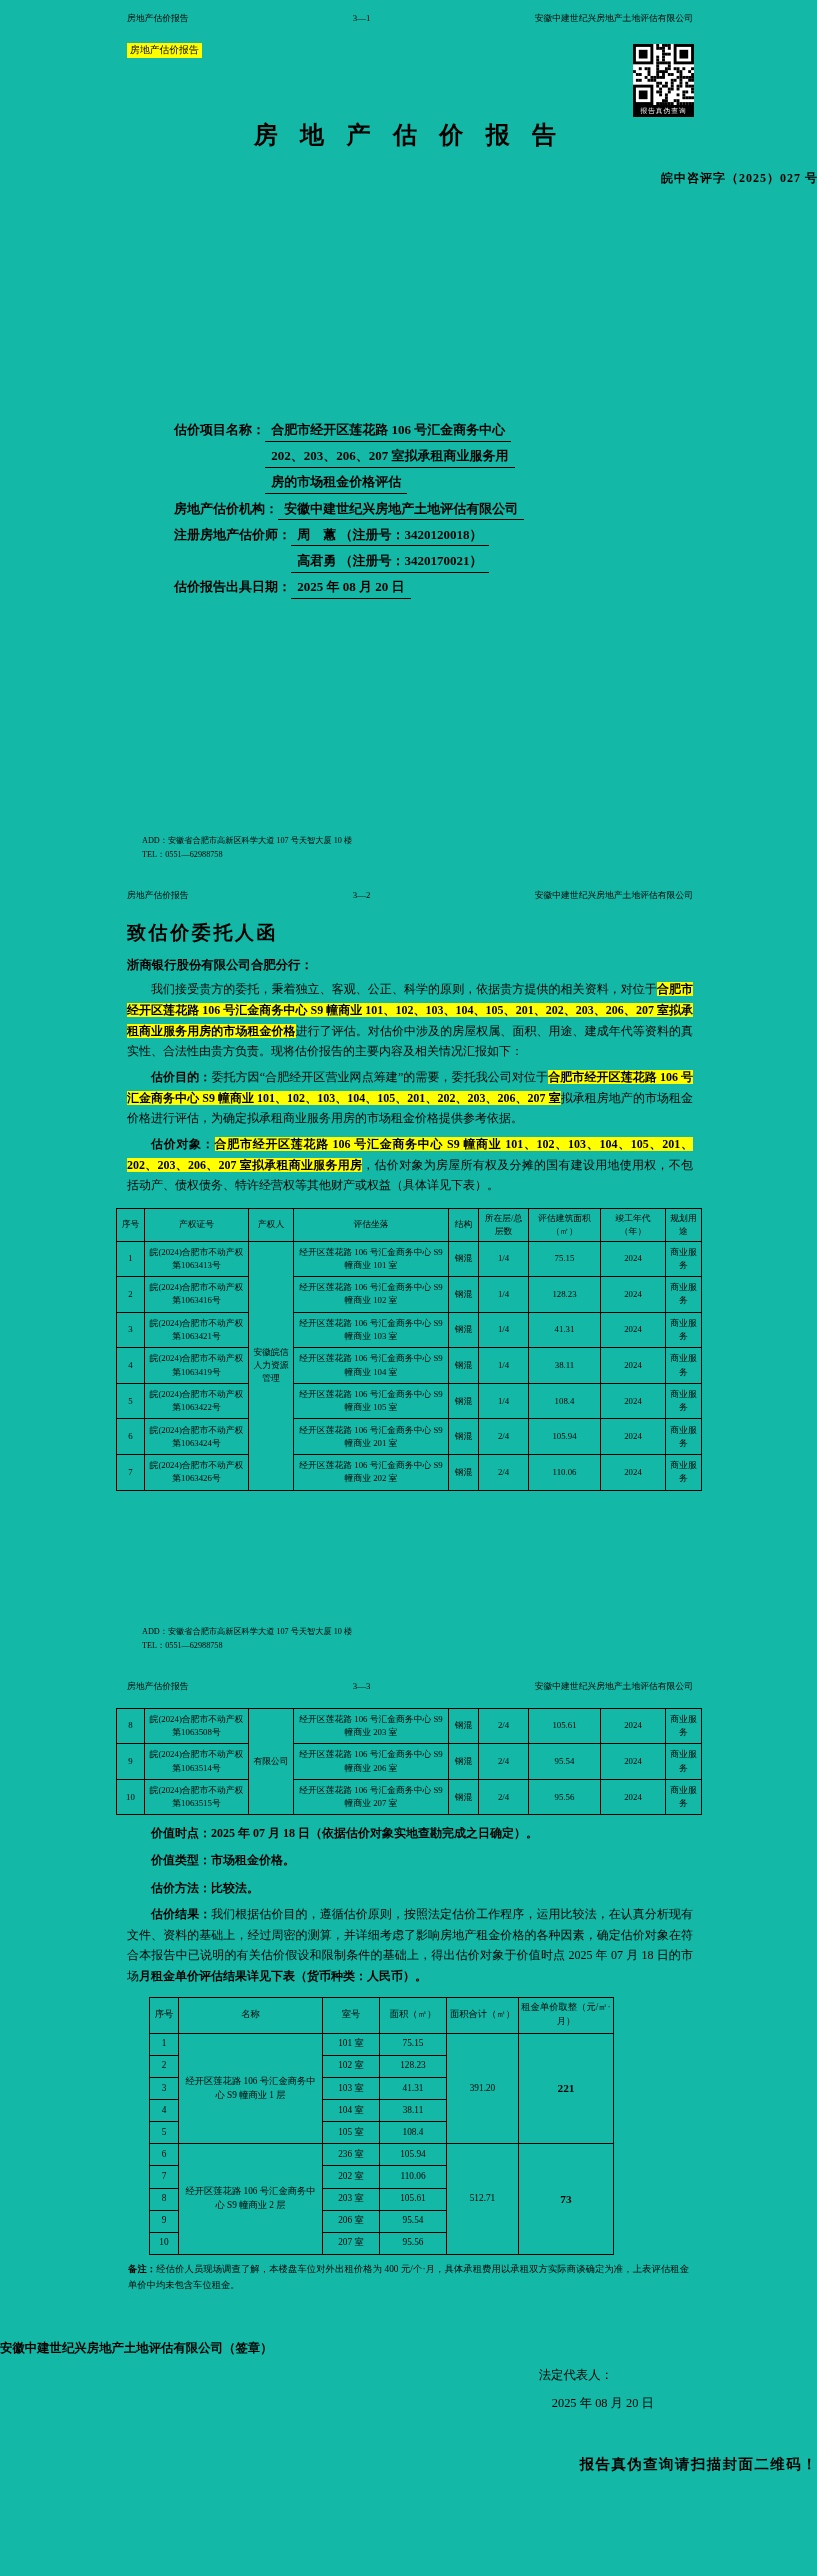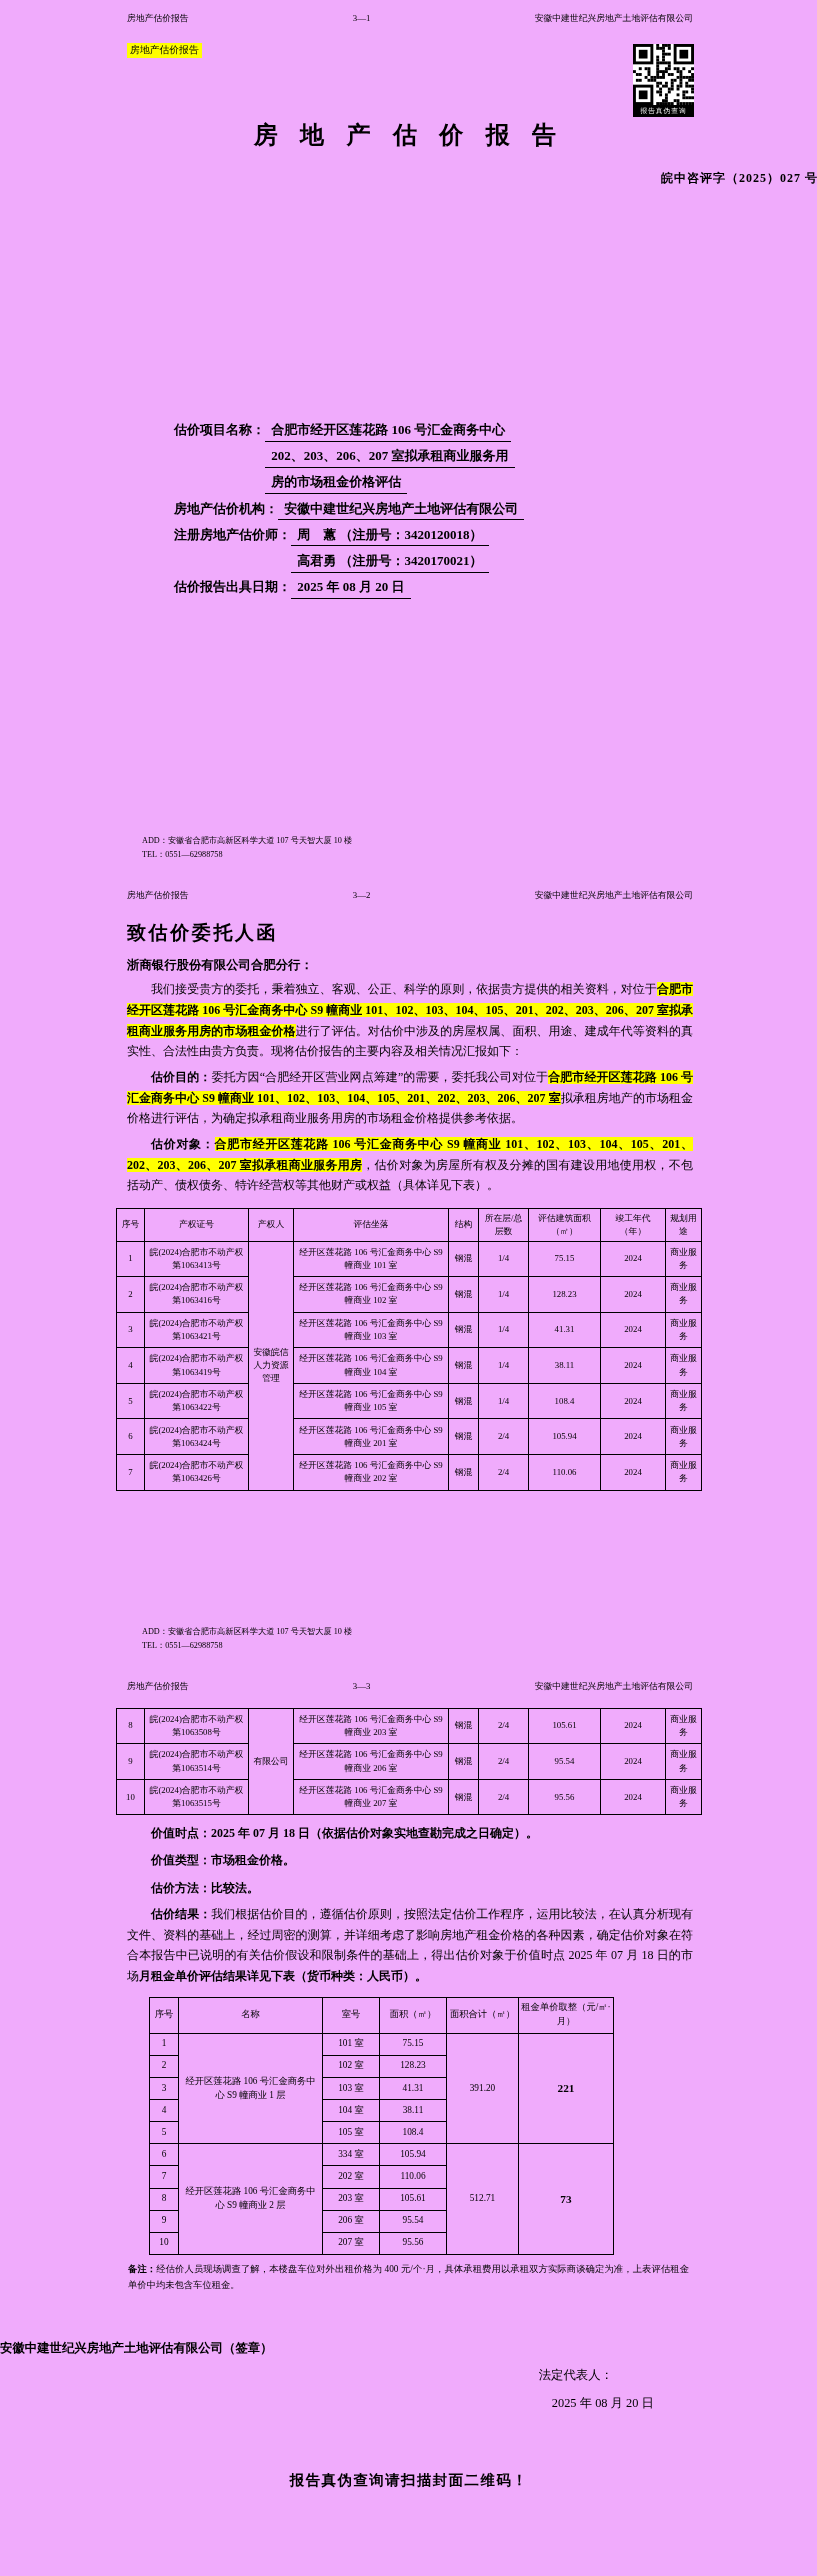--- a/index.html
+++ b/index.html
@@ -1,21 +1,21 @@
 <!DOCTYPE html>
 <html style="font-size:8.2px"><head>
 <meta charset="utf-8">
 <style>
   * { box-sizing: border-box; }
   html,body { margin:0; padding:0; }
   body {
     width:818px; height:3264px; background:#ffffff; color:#000;
     font-family:"Liberation Serif","DejaVu Serif",serif;
   }
-  .page { position:relative; width:818px; overflow:hidden; background:#f0abfc; }
+  .page { position:relative; width:818px; overflow:hidden; background:#14b8a6; }
   #page1 { height:877px; }
   #page2 { height:791px; }
   #page3 { height:1596px; }
 
   .page-header {
     display:flex; justify-content:space-between; align-items:baseline;
     margin:0 125px 0 127px; padding-top:13.4px; font-size:8.8px;
   }
   .page-footer {
     position:absolute; left:142px; bottom:15.5px; font-size:8.2px; line-height:1.7;
@@ -67,21 +67,21 @@
   .result-line { margin:7.2px 125px 0 127px; font-size:12px; line-height:20.6px;
     text-indent:2em; }
   .note-line { margin:7.2px 129px 0 128px; font-size:9.3px; line-height:15.5px;
     text-align:justify; }
 
   
   .sign-company { text-align:left; margin:47px 124px 0 0; font-size:12.4px;
     font-weight:bold; }
   .sign-rep  { text-align:right; margin:10.3px 205px 0 0; font-size:12.4px; }
   .sign-date { text-align:right; margin:10.3px 164px 0 0; font-size:12.4px; }
-  .scan-line { text-align:center; margin-top:59px; font-size:14.4px; font-weight:bold;
+  .scan-line { text-align:right; margin-top:43px; font-size:14.4px; font-weight:bold;
     letter-spacing:1.5px; }
 </style>
 </head>
 <body>
 
 <div class="page" id="page1">
   <div class="page-header">
     <span>房地产估价报告</span>
     <span>3—1</span>
     <span>安徽中建世纪兴房地产土地评估有限公司</span>
@@ -498,21 +498,21 @@
           <td>38.11</td>
         </tr>
         <tr>
           <td>5</td>
           <td>105 室</td>
           <td>108.4</td>
         </tr>
         <tr>
           <td>6</td>
           <td rowspan="5">经开区莲花路 106 号汇金商务中心 S9 幢商业 2 层</td>
-          <td>334 室</td>
+          <td>236 室</td>
           <td>105.94</td>
           <td rowspan="5">512.71</td>
           <td rowspan="5" class="big">73</td>
         </tr>
         <tr>
           <td>7</td>
           <td>202 室</td>
           <td>110.06</td>
         </tr>
         <tr>

